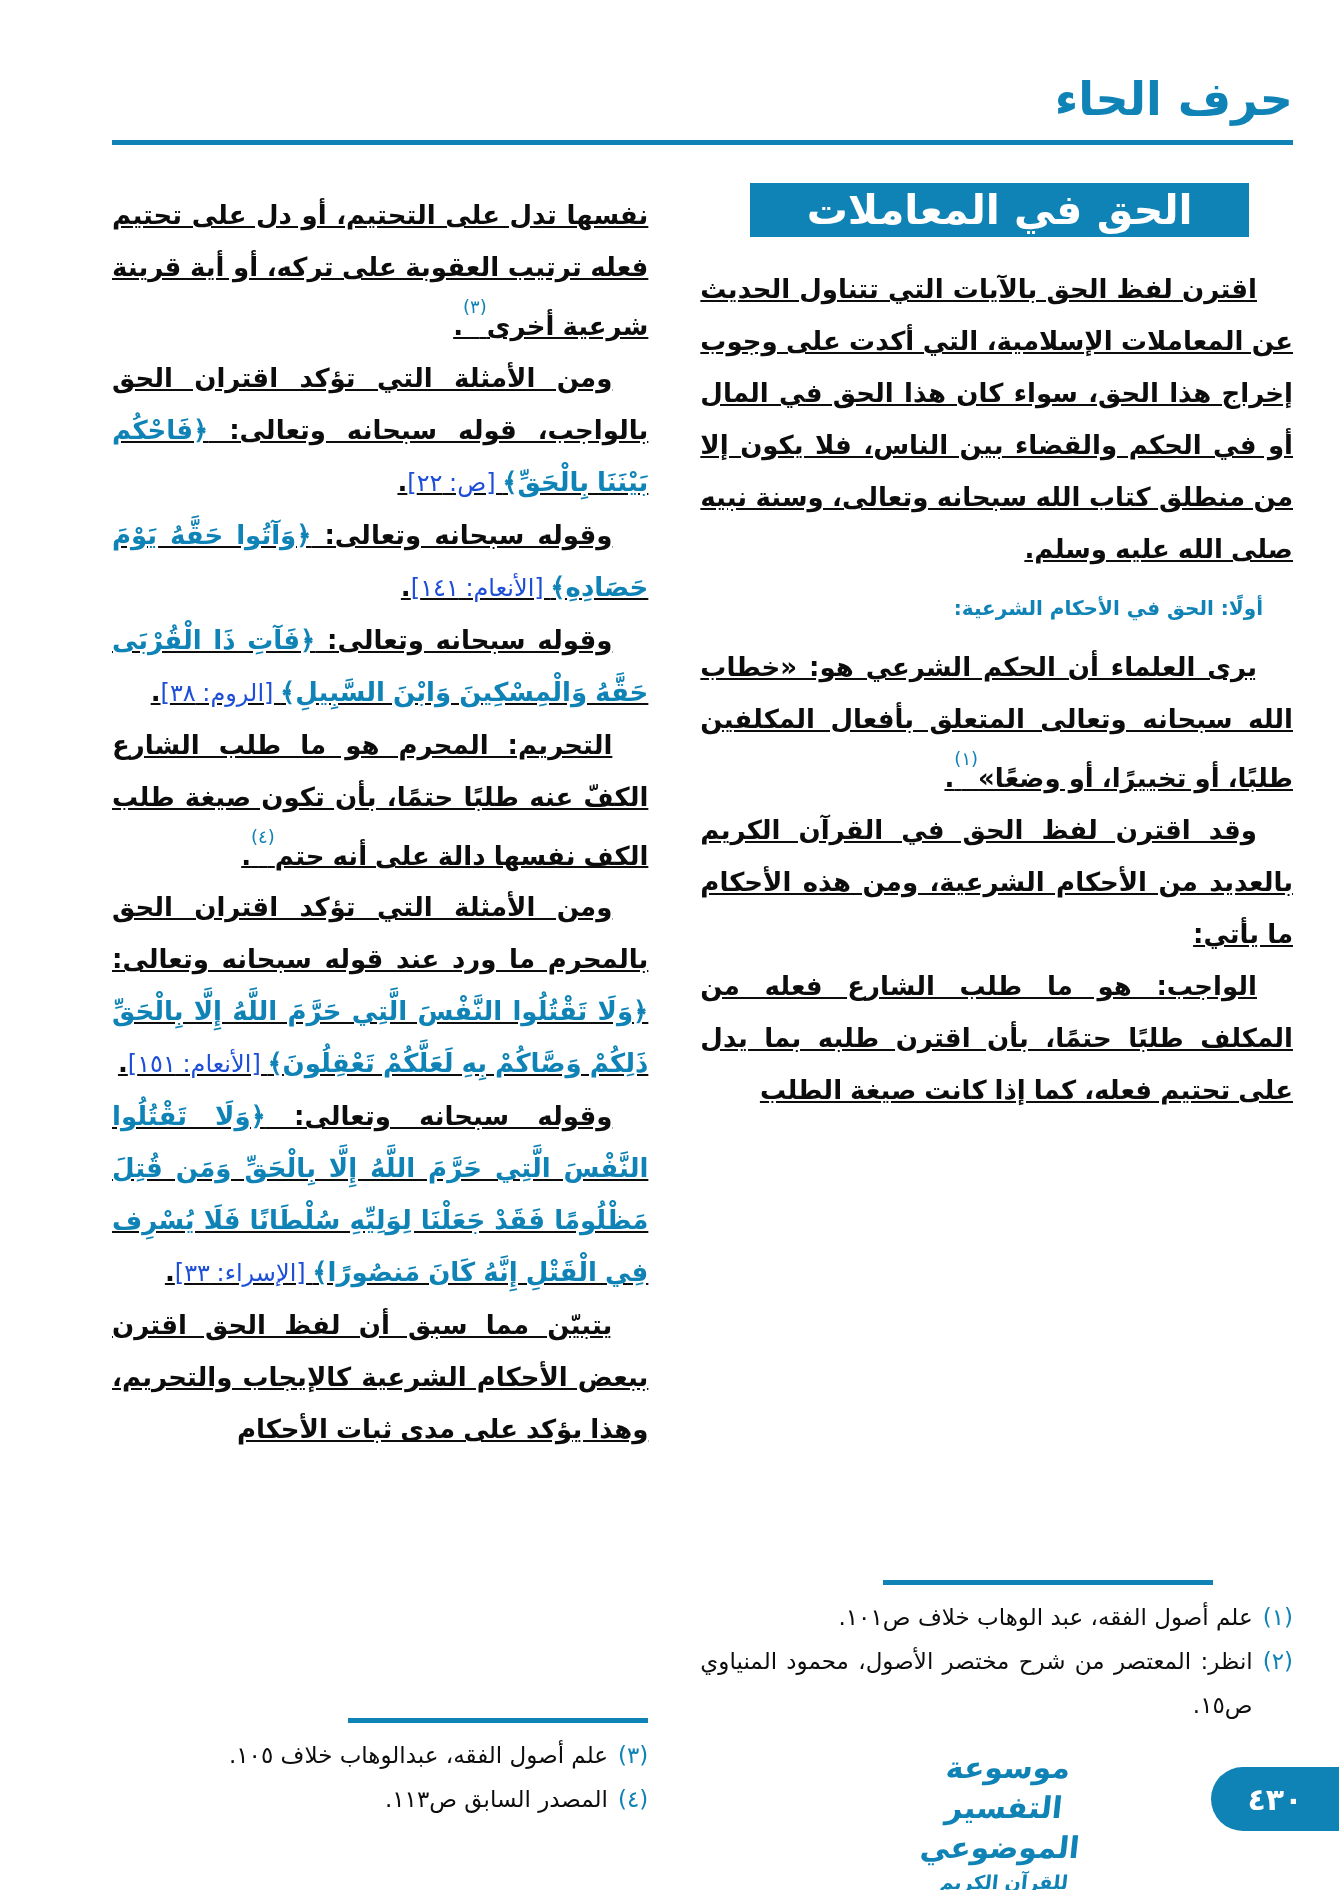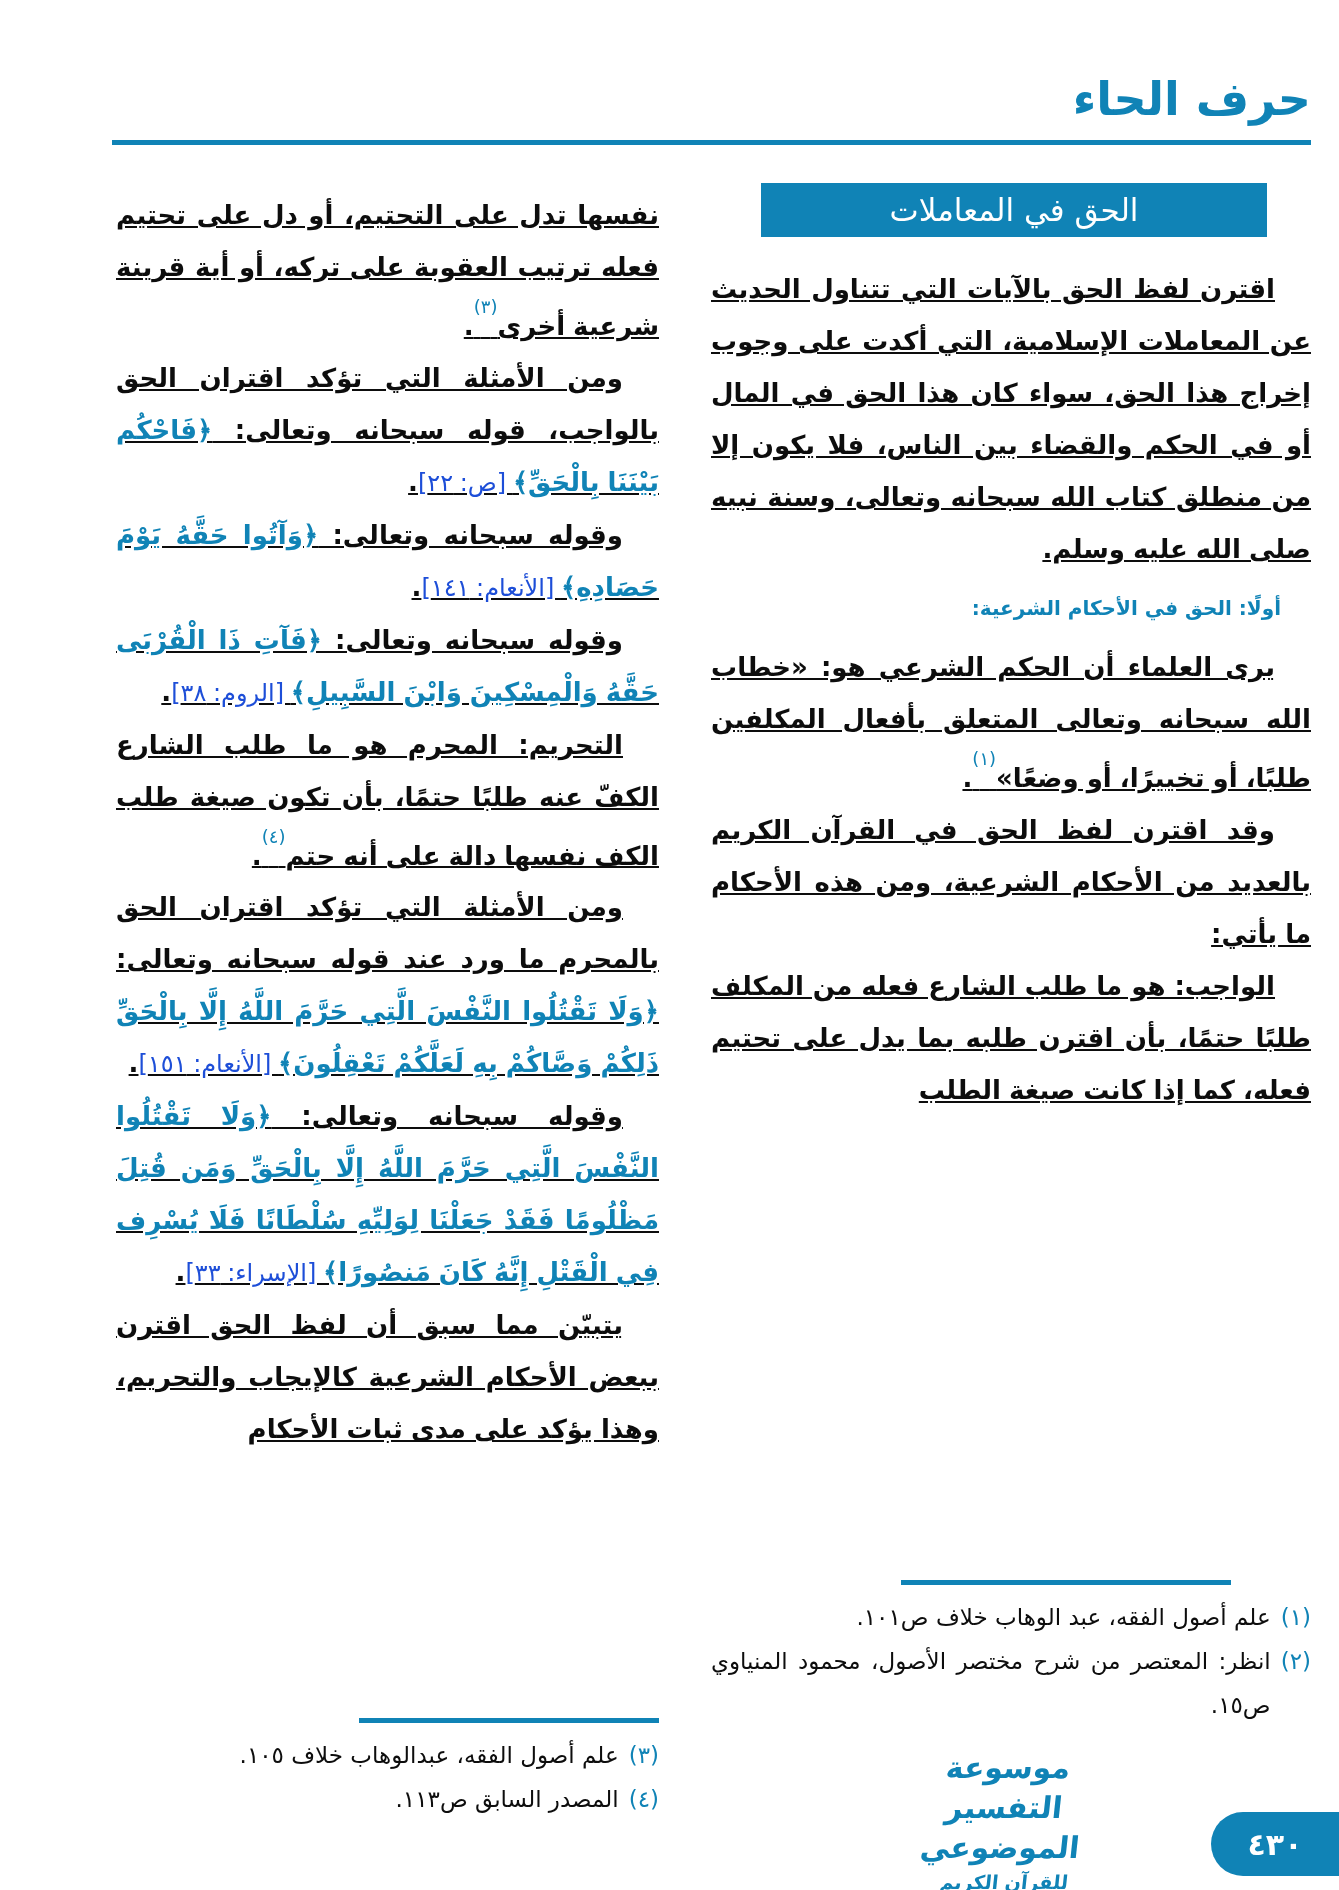--- a/index.html
+++ b/index.html
@@ -6,21 +6,21 @@
   .page {
     position:relative;
     width:1339px; height:1890px;
     margin:0 auto;
     background:#ffffff;
     direction:rtl;
     font-family:"DejaVu Sans", sans-serif;
     color:#0d0d0d;
     overflow:hidden;
   }
-  .inner { padding:0 28px 0 112px; }
+  .inner { padding:0 46px 0 112px; }
 
   
   .chapter-title {
     padding-top:66px;
     text-align:right;
     font-size:46px;
     line-height:66px;
     font-weight:bold;
     color:var(--accent);
     letter-spacing:-1px;
@@ -32,21 +32,21 @@
   .col { position:relative; height:1580px; }
   .col-right { width:600px; }
   .col-left  { width:543px; padding-top:14px; }
 
   .title-box {
     height:54px;
     margin:8px 44px 26px 50px;
     background:var(--accent);
     color:#fff;
     display:flex; align-items:center; justify-content:center;
-    font-size:31px; font-weight:normal;
+    font-size:41px; font-weight:bold;
   }
 
   .body-p {
     margin:0;
     font-size:26px;
     line-height:52px;
     font-weight:bold;
     text-align:justify;
     text-indent:36px;
     word-spacing:-1px;
@@ -90,21 +90,21 @@
     top:1748px; right:210px;
     width:250px;
     text-align:center;
     color:var(--accent);
   }
   .logo-line1 { font-size:30px; font-weight:bold; line-height:40px; transform:skewX(-6deg); }
   .logo-line2 { font-size:19px; font-weight:bold; line-height:28px; transform:skewX(-6deg); }
 
   .page-tab {
     position:absolute;
-    top:1812px; right:0;
+    top:1767px; right:0;
     width:128px; height:64px;
     background:var(--accent);
     border-radius:32px 0 0 32px;
     display:flex; align-items:center; justify-content:center;
     color:#ffffff;
     font-size:30px; font-weight:bold;
   }
 </style>
 </head>
 <body>

